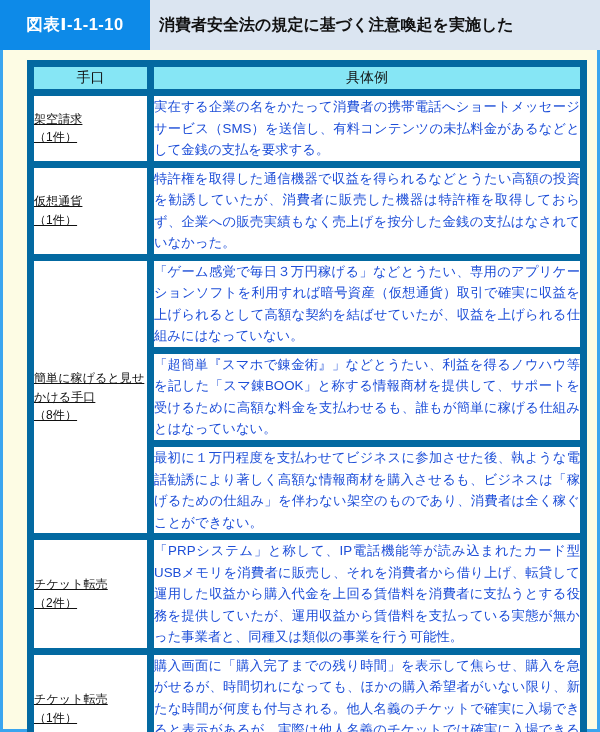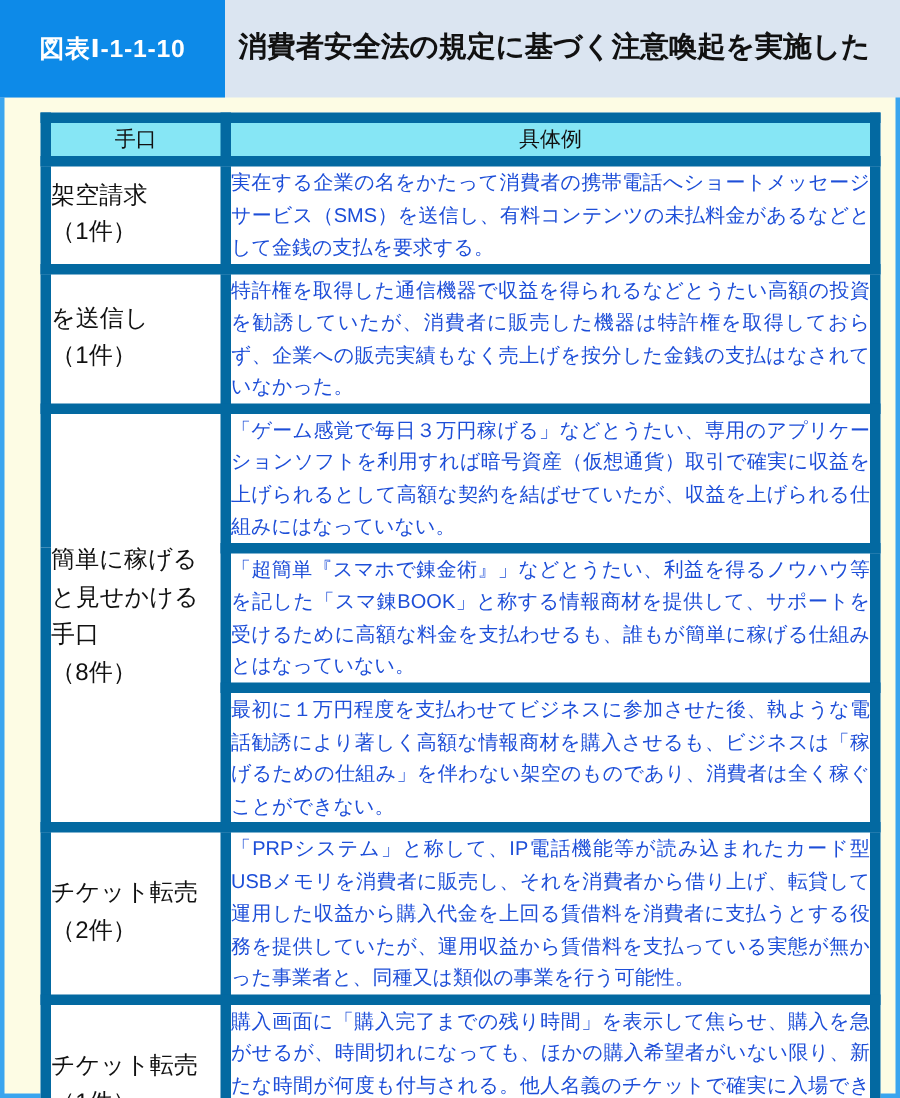--- a/index.html
+++ b/index.html
@@ -22,21 +22,21 @@
     background: #fdfce4;
     border: 3px solid #3aa5ef;
     border-top: none;
     border-bottom-width: 3px;
   }
 
   
   #title-bar {
     display: flex;
     align-items: stretch;
-    height: 65px;
+    height: 50px;
     width: 600px;
     margin-left: -3px;
     background: #dbe5f1;
   }
   #figure-number {
     width: 150px;
     flex: 0 0 150px;
     background: #0d8ae8;
     color: #ffffff;
     display: flex;
@@ -47,21 +47,21 @@
     letter-spacing: 0.5px;
     white-space: nowrap;
   }
   #figure-title {
     flex: 1 1 auto;
     display: flex;
     flex-direction: column;
     justify-content: center;
     padding: 2px 6px 2px 9px;
     color: #111111;
-    font-size: 19px;
+    font-size: 16px;
     font-weight: bold;
     line-height: 1.42;
   }
   #figure-title .tline { white-space: nowrap; }
 
   
   #table-wrap {
     padding: 10px 21px 0 24px;
   }
   table#methods-table {
@@ -82,25 +82,26 @@
     font-size: 14px;
     font-weight: normal;
     height: 29px;
     text-align: center;
     border-color: #3c5050;
   }
   col.c-method { width: 120px; }
   col.c-example { width: 433px; }
 
   td.method-cell {
-    font-size: 16px;
+    font-size: 12px;
     line-height: 1.55;
     color: #111111;
     padding: 6px 4px 6px 9px;
     letter-spacing: 0.1px;
+    text-decoration: underline;
   }
   td.example-cell {
     font-size: 13.3px;
     line-height: 1.62;
     color: #1d4ed8;
     padding: 6px 8px 7px 9px;
     text-align: justify;
     text-justify: inter-character;
     letter-spacing: 0.05px;
   }
@@ -133,21 +134,21 @@
       <tbody id="table-body">
           <tr class="section-start">
             <td class="method-cell">
               <div>架空請求</div>
               <div>（1件）</div>
             </td>
             <td class="example-cell">実在する企業の名をかたって消費者の携帯電話へショートメッセージサービス（SMS）を送信し、有料コンテンツの未払料金があるなどとして金銭の支払を要求する。</td>
           </tr>
           <tr class="section-start">
             <td class="method-cell">
-              <div>を送信し</div>
+              <div>仮想通貨</div>
               <div>（1件）</div>
             </td>
             <td class="example-cell">特許権を取得した通信機器で収益を得られるなどとうたい高額の投資を勧誘していたが、消費者に販売した機器は特許権を取得しておらず、企業への販売実績もなく売上げを按分した金銭の支払はなされていなかった。</td>
           </tr>
           <tr class="section-start">
             <td class="method-cell" rowspan="3">
               <div>簡単に稼げると見せかける手口</div>
               <div>（8件）</div>
             </td>
             <td class="example-cell">「ゲーム感覚で毎日３万円稼げる」などとうたい、専用のアプリケーションソフトを利用すれば暗号資産（仮想通貨）取引で確実に収益を上げられるとして高額な契約を結ばせていたが、収益を上げられる仕組みにはなっていない。</td>

